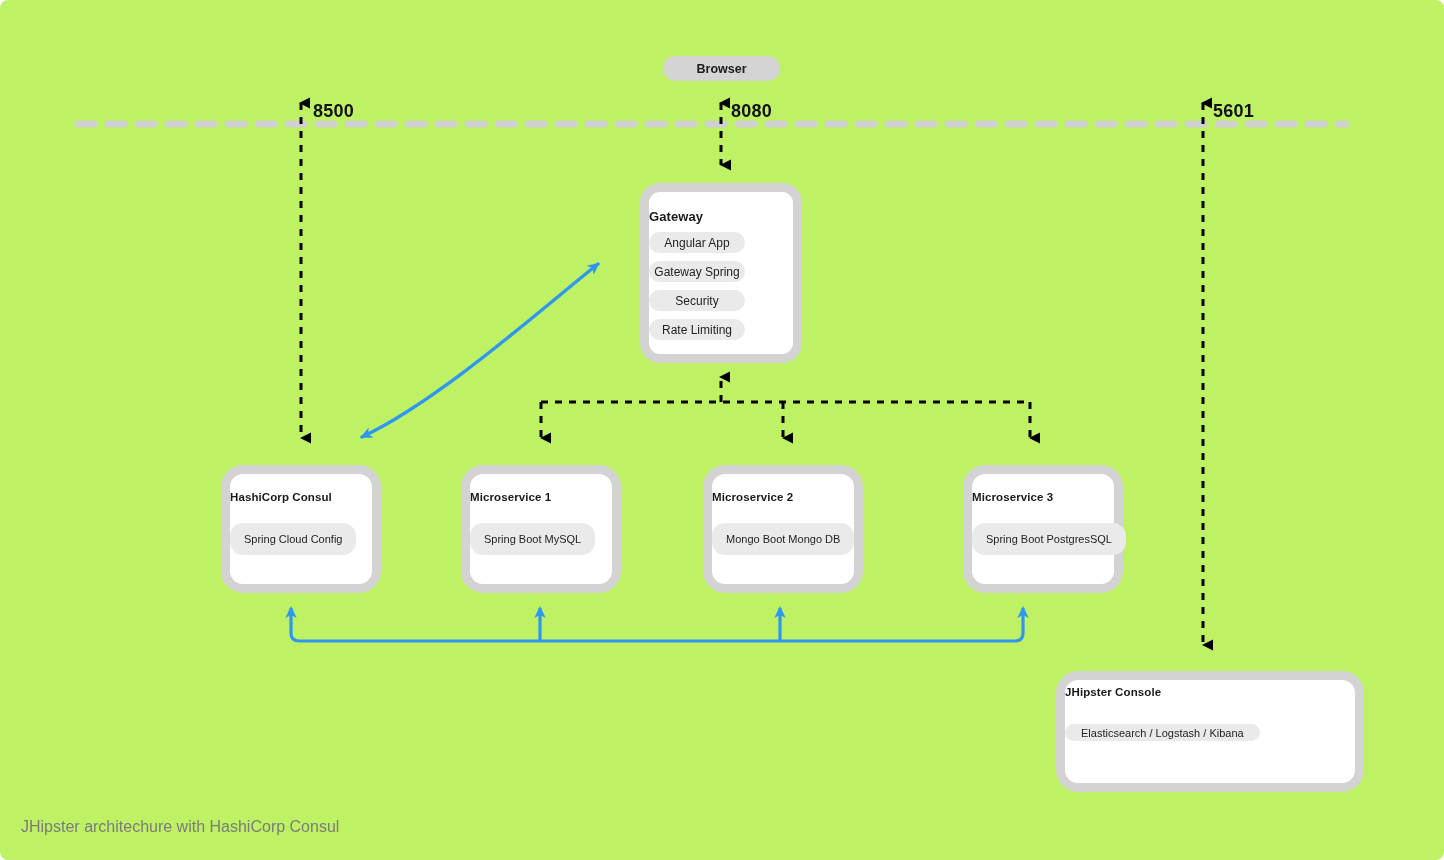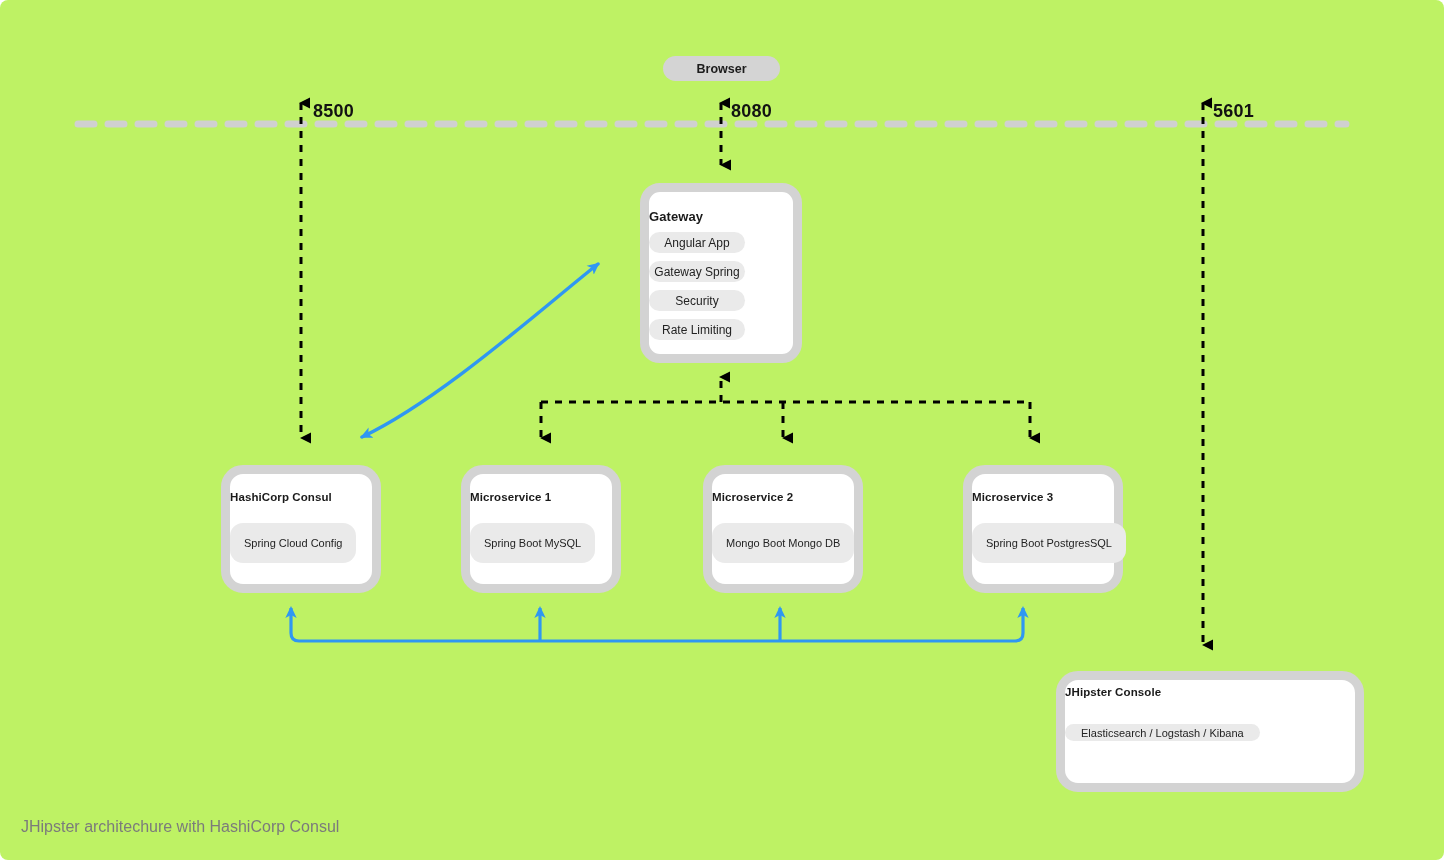--- a/index.html
+++ b/index.html
@@ -101,21 +101,21 @@
   .service {
     top: 465px;
     width: 160px;
     height: 128px;
     padding-top: 17px;
     justify-content: flex-start;
   }
   .service .node-title { font-size: 11.5px; font-weight: bold; }
   .service .pill {
     margin-top: 20px;
-    height: 40px;
+    height: 32px;
     padding: 0 14px;
     font-size: 11px;
   }
 
   #node-consul   { left: 221px; }
   #node-ms1      { left: 461px; }
   #node-ms2      { left: 703px; }
   #node-ms3      { left: 931px; margin-left: 32px; }
 
   

